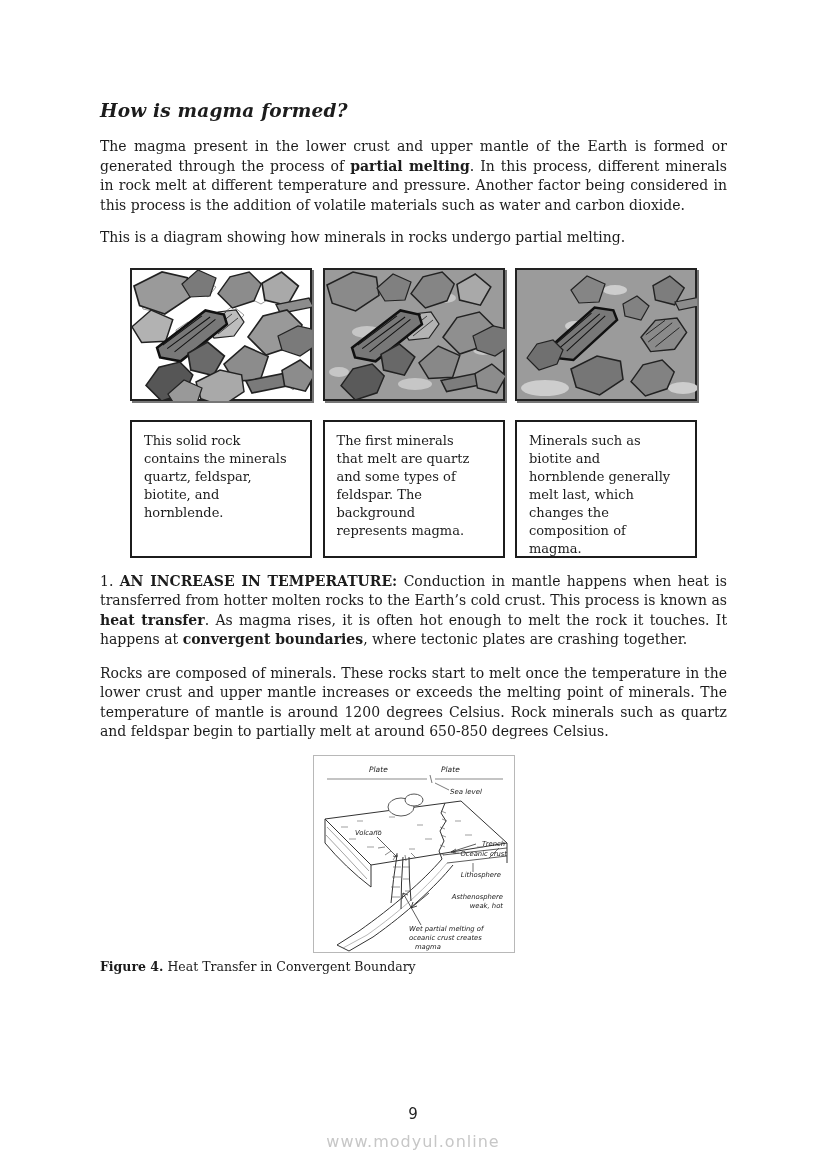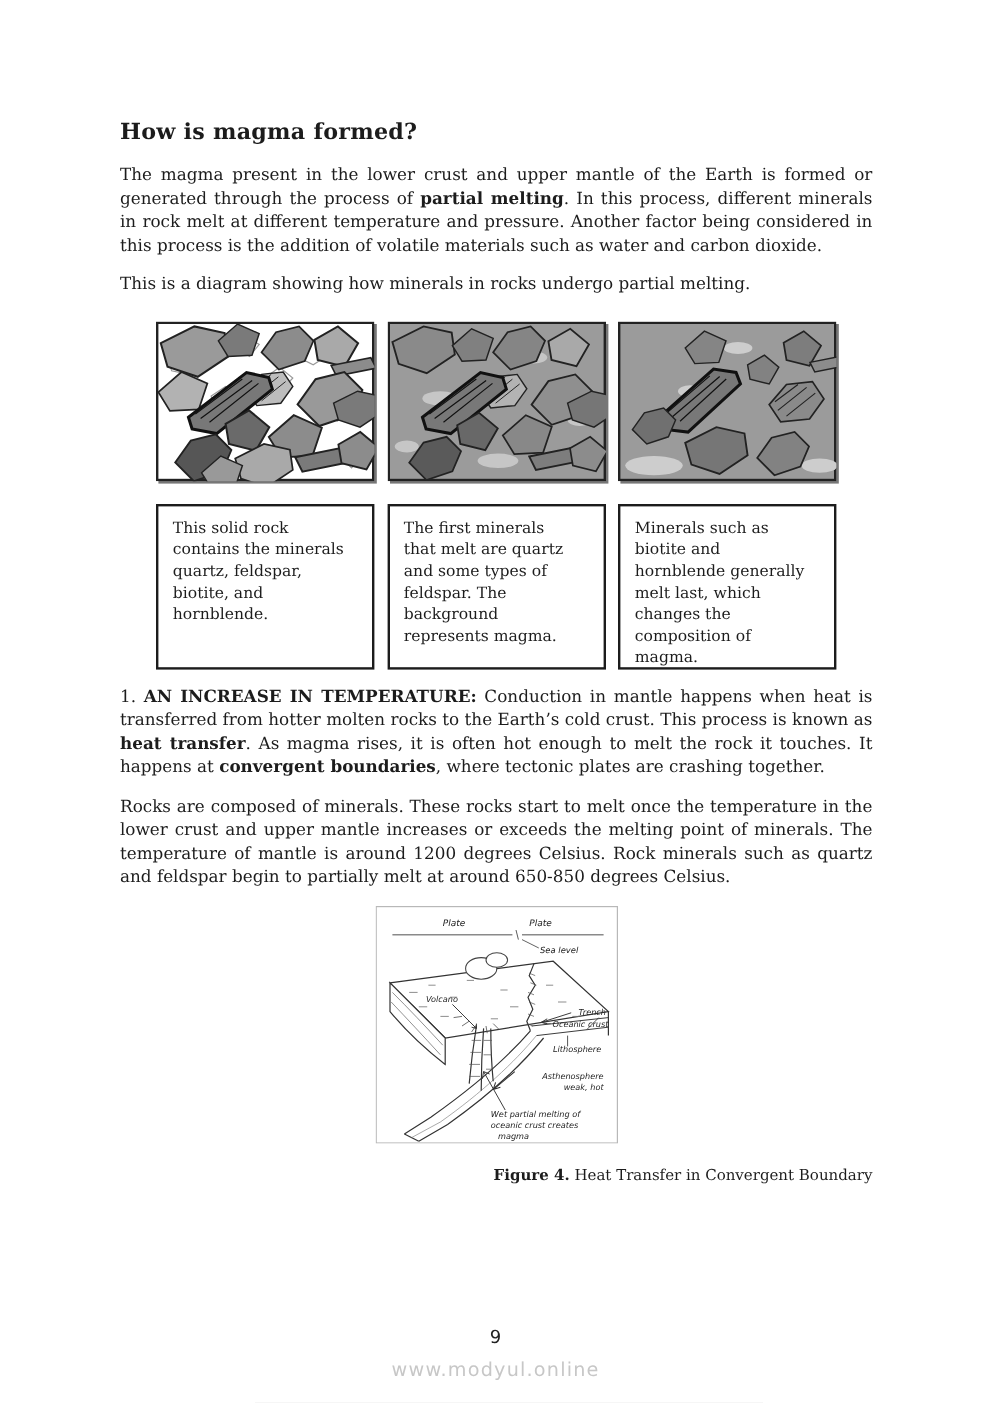--- a/index.html
+++ b/index.html
@@ -11,20 +11,21 @@
     overflow:hidden;
     font-family:"DejaVu Serif","Liberation Serif",serif;
     color:#1c1c1c;
   }
   .content{position:absolute;left:100px;top:0;width:627px;}
   h1.doc-heading{
     margin:100px 0 16px 0;
     font-size:18.5px;
     font-weight:bold;
     letter-spacing:.2px;
+    font-style:italic;
   }
   p.body-text{
     margin:0 0 13px 0;
     font-size:14px;
     line-height:19.5px;
     text-align:justify;
   }
   .fig3-area{margin:20px 30px 0 30px;width:567px;}
   .fig3-row{display:flex;justify-content:space-between;}
   .rock-img{
@@ -42,22 +43,22 @@
     line-height:18px;
   }
   .fig-caption{
     margin-top:15px;
     text-align:center;
     font-size:14px;
   }
   .fig4-wrap{margin-top:7px;text-align:center;}
   .fig4-svg{display:inline-block;}
   .fig4-caption{
-    margin-top:14px;
-    text-align:right;
+    margin-top:2px;
+    text-align:left;
     font-size:12.5px;
   }
   .svg-label{
     font-family:"DejaVu Sans","Liberation Sans",sans-serif;
     font-style:italic;
     fill:#222;
   }
   .footer-page{
     position:absolute;left:0;right:0;bottom:46px;
     text-align:center;

